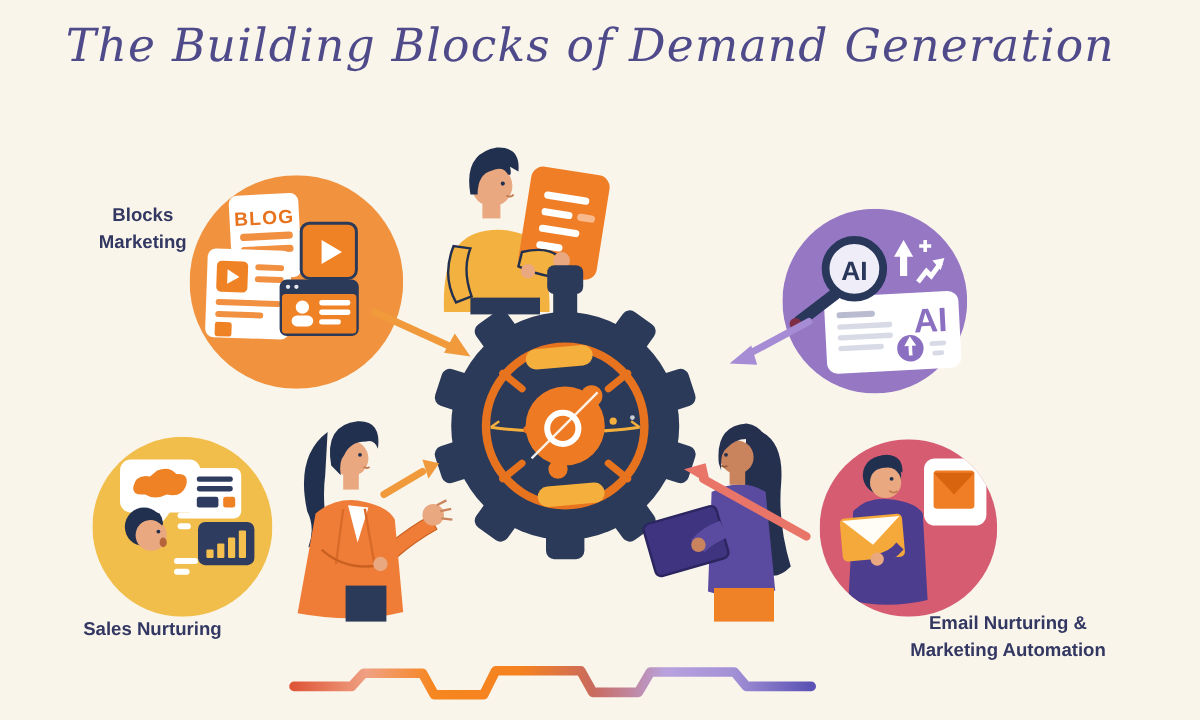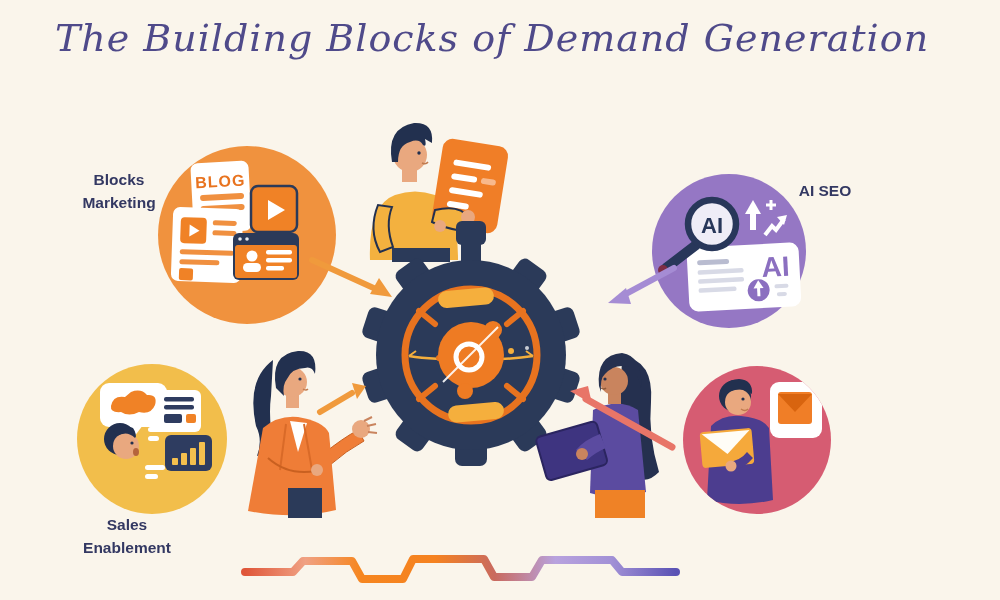--- a/index.html
+++ b/index.html
@@ -16,22 +16,22 @@
   svg text{font-family:"Liberation Sans",sans-serif;}
 </style>
 </head>
 <body>
 
 <div class="canvas">
 
   <div class="title">The Building Blocks of Demand Generation</div>
 
   <div class="label" style="left:59px;top:168px;width:120px">Blocks Marketing</div>
-  <div class="label" style="left:770px;top:179px;width:110px">AI SEO</div>
-  <div class="label" style="left:67px;top:513px;width:120px">Sales Enablement</div>
+  <div class="label" style="left:67px;top:513px;width:120px">Sales Nurturing</div>
+  <div class="label" style="left:740px;top:508px;width:200px">Email Nurturing &amp; Marketing Automation</div>
 
   <div class="circle-wrap" style="left:158px;top:146px;width:178px;height:178px">
     <svg viewBox="0 0 178 178" width="178" height="178">
       <circle cx="89" cy="89" r="89" fill="#f0923e"></circle>
       <g transform="rotate(-3 62 50)">
         <rect x="34" y="16" width="58" height="70" rx="7" fill="#ffffff"></rect>
         <text x="63" y="41" text-anchor="middle" font-size="16" font-weight="bold" fill="#e8731f" letter-spacing="1">BLOG</text>
         <rect x="42" y="48" width="44" height="6" rx="3" fill="#f09040"></rect>
         <rect x="42" y="59" width="44" height="6" rx="3" fill="#f09040"></rect>
         <rect x="42" y="70" width="32" height="6" rx="3" fill="#f09040"></rect>

